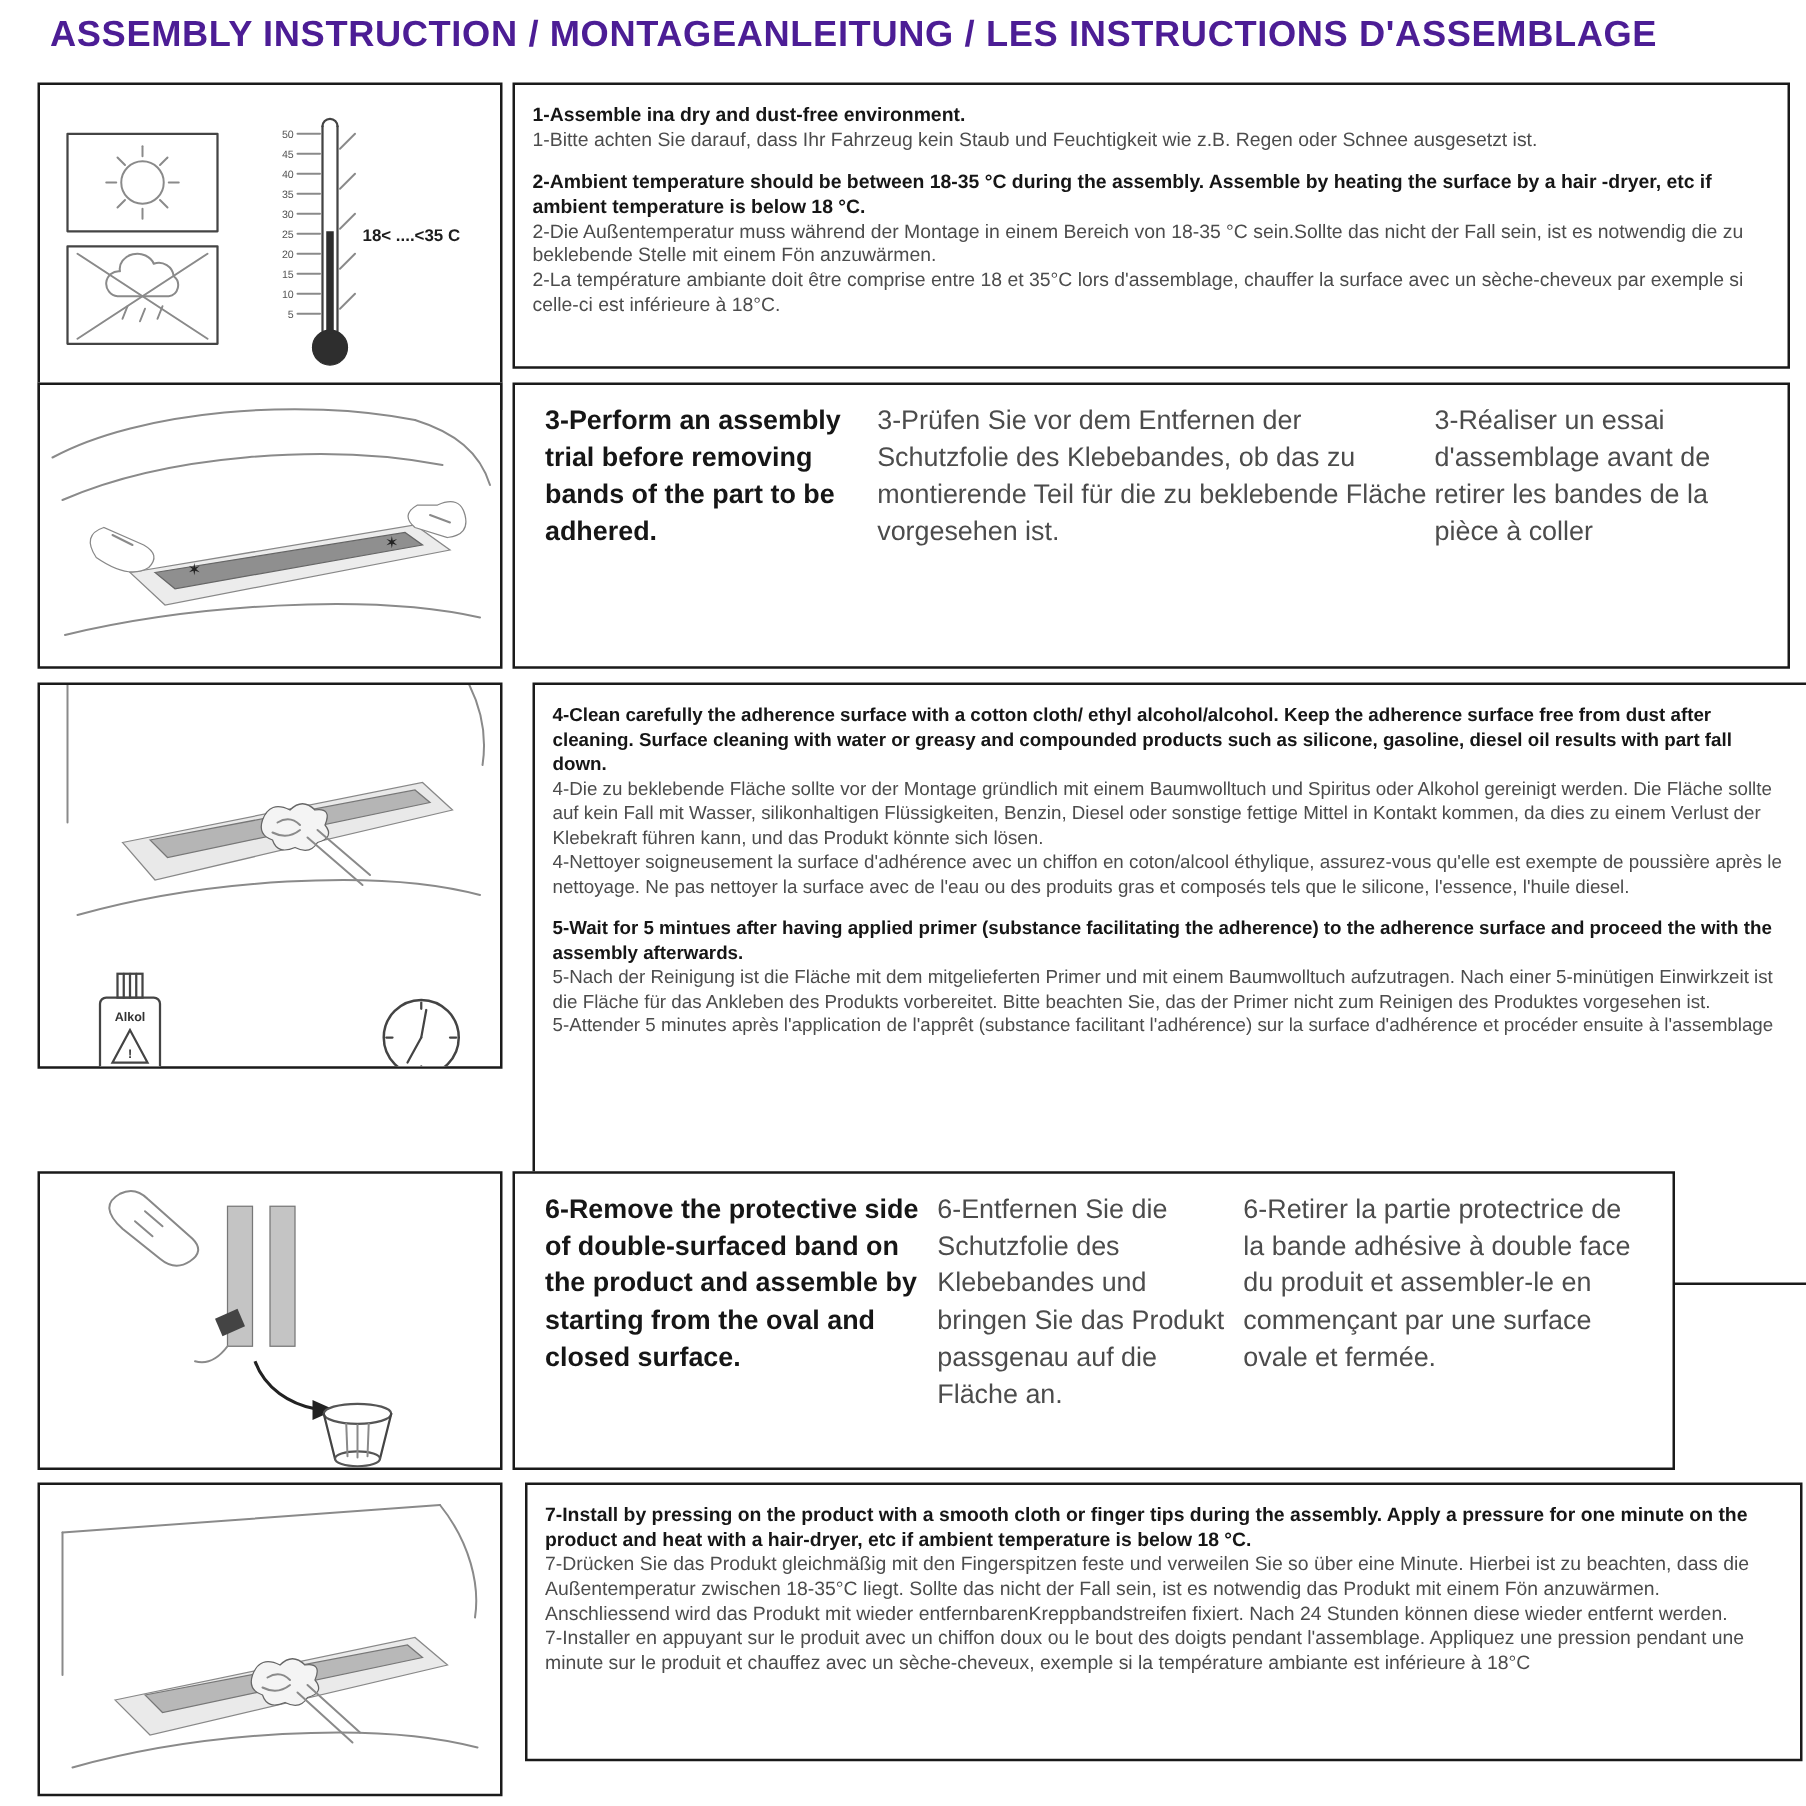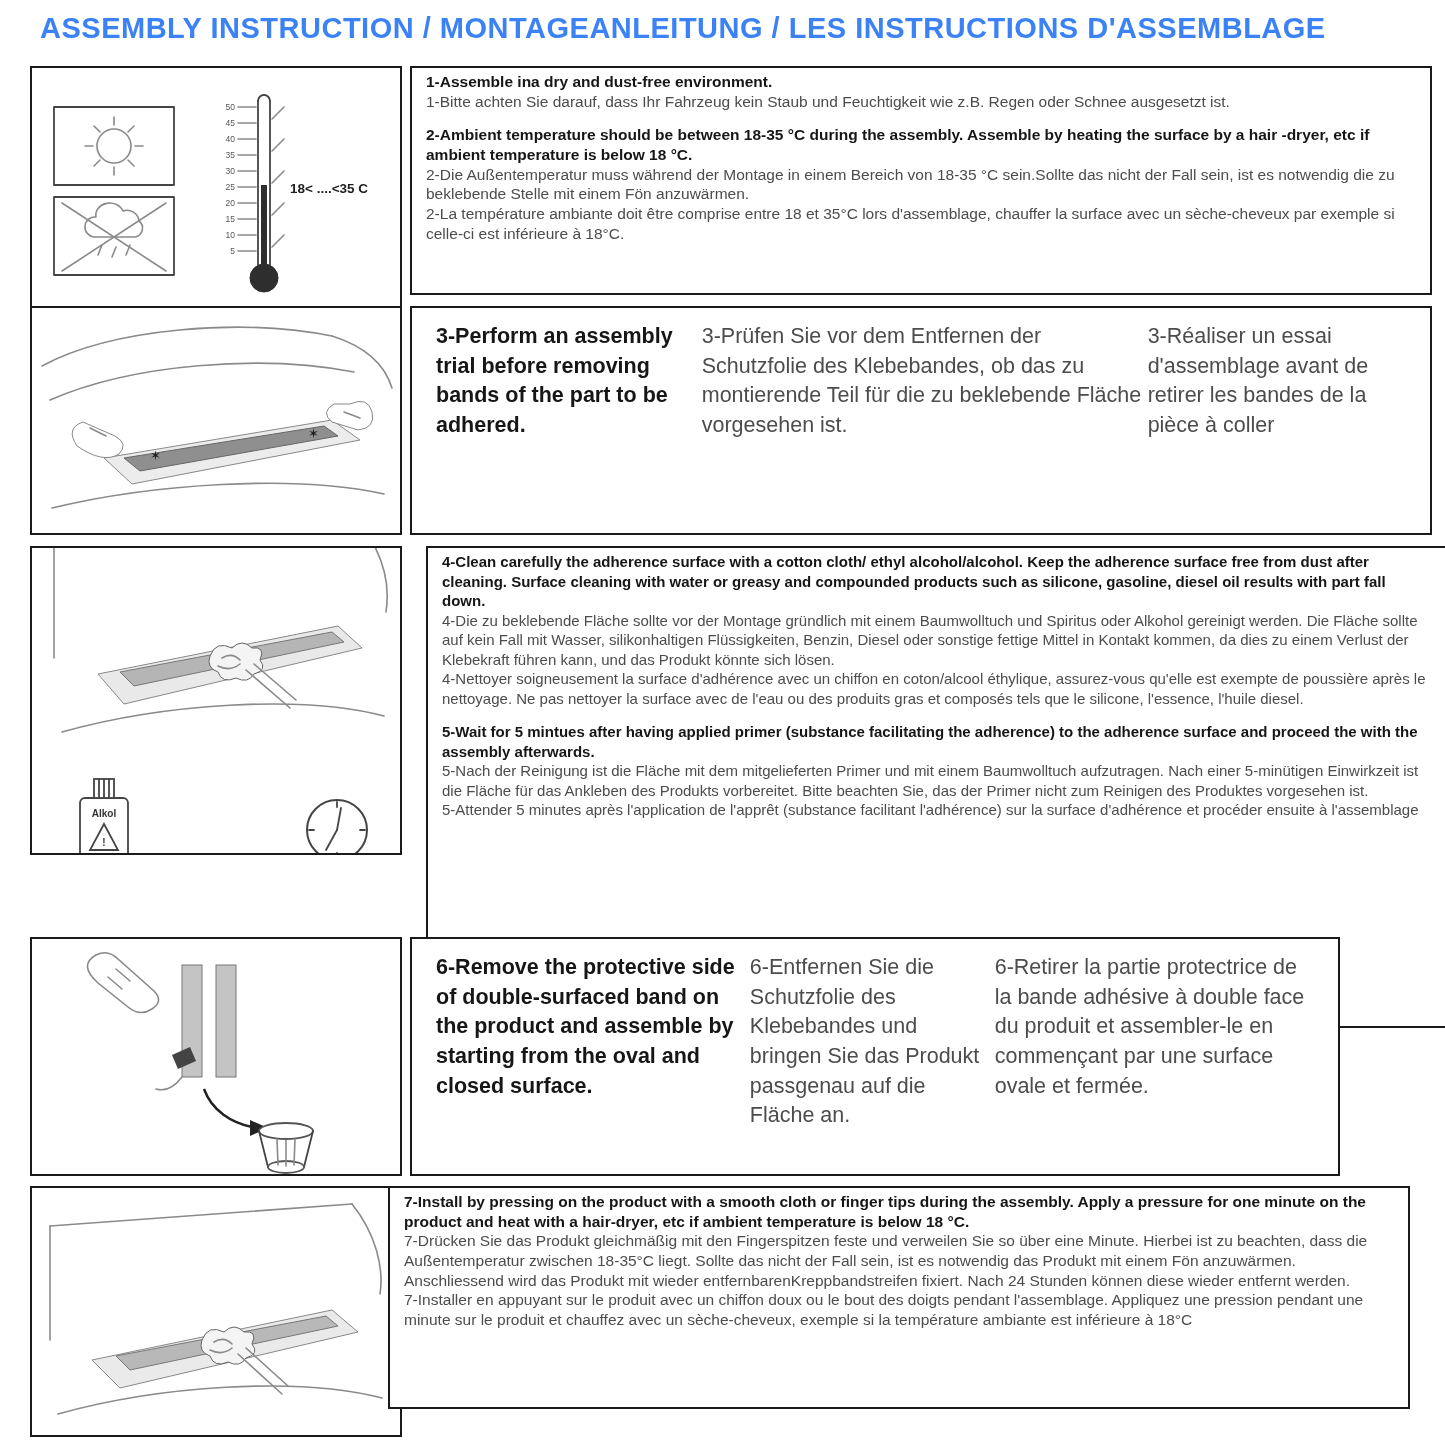--- a/index.html
+++ b/index.html
@@ -1,19 +1,19 @@
 <!DOCTYPE html>
 <html><head>
 <meta charset="utf-8">
 <style>
   html,body{margin:0;padding:0;background:#ffffff;}
   .page{position:relative;width:1445px;height:1445px;background:#fff;font-family:"Liberation Sans",sans-serif;overflow:hidden;}
-  .title{position:absolute;left:40px;top:12px;width:1380px;font-size:29px;font-weight:800;color:#3b82f6;letter-spacing:.5px;white-space:nowrap;}
+  .title{position:absolute;left:40px;top:12px;width:1380px;font-size:29px;font-weight:800;color:#4c1d95;letter-spacing:.5px;white-space:nowrap;}
   .box{position:absolute;border:2px solid #1a1a1a;background:#fff;box-sizing:border-box;overflow:hidden;}
-  .textbox{padding:4px 14px;font-size:15.5px;line-height:1.27;color:#4c4c4c;}
+  .textbox{padding:15px 14px;font-size:15.5px;line-height:1.27;color:#4c4c4c;}
   .textbox p{margin:0;}
   p.en{font-weight:bold;color:#161616;}
   .mt{margin-top:14px !important;}
   .big{font-size:21.5px;line-height:1.38;display:flex;justify-content:center;padding:14px 24px;}
   .big p.en{margin-bottom:2px;}
   .illus{display:flex;align-items:center;justify-content:center;}
   svg{display:block;}
   .stroke{fill:none;stroke:#8a8a8a;stroke-width:1.6;stroke-linecap:round;stroke-linejoin:round;}
   .stroked{fill:none;stroke:#444;stroke-width:1.8;stroke-linecap:round;stroke-linejoin:round;}
   .tick-num{font-size:8.5px;fill:#555;font-family:"Liberation Sans",sans-serif;}
@@ -213,20 +213,20 @@
       </g>
       <polygon points="60,172 300,122 326,144 88,200" fill="#eaeaea" stroke="#888"></polygon>
       <polygon points="84,168 294,128 306,138 98,182" fill="#b8b8b8" stroke="#777"></polygon>
       <g>
         <path d="M170,152 q6,-16 22,-8 q10,-10 20,0 q14,-2 8,12 q8,10 -6,14 q-6,10 -18,4 q-14,6 -18,-6 q-12,-4 -8,-16 z" fill="#f4f4f4" stroke="#666"></path>
         <path d="M182,154 q10,-6 18,2 M178,162 q12,6 22,-2" class="stroke"></path>
         <path d="M206,166 L250,206 M214,160 L256,198" class="stroke"></path>
       </g>
     </svg>
   </div>
-  <div class="box textbox" style="left:388px;top:1186px;width:1022px;height:223px;">
+  <div class="box textbox" style="left:420px;top:1186px;width:1022px;height:223px;">
     <p class="en">7-Install by pressing on the product with a smooth cloth or finger tips during the assembly. Apply a pressure for one minute on the product and heat with a hair-dryer, etc if ambient temperature is below 18 °C.</p>
     <p>7-Drücken Sie das Produkt gleichmäßig mit den Fingerspitzen feste und verweilen Sie so über eine Minute. Hierbei ist zu beachten, dass die Außentemperatur zwischen 18-35°C liegt. Sollte das nicht der Fall sein, ist es notwendig das Produkt mit einem Fön anzuwärmen. Anschliessend wird das Produkt mit wieder entfernbarenKreppbandstreifen fixiert. Nach 24 Stunden können diese wieder entfernt werden.</p>
     <p>7-Installer en appuyant sur le produit avec un chiffon doux ou le bout des doigts pendant l'assemblage. Appliquez une pression pendant une minute sur le produit et chauffez avec un sèche-cheveux, exemple si la température ambiante est inférieure à 18°C</p>
   </div>
 
 
 </div>
 
 </body></html>

